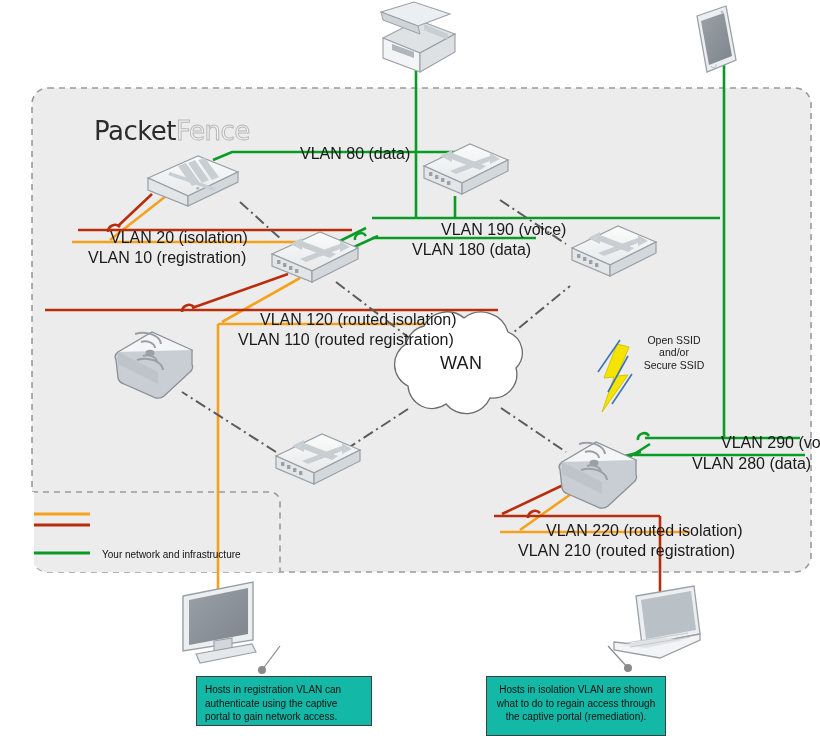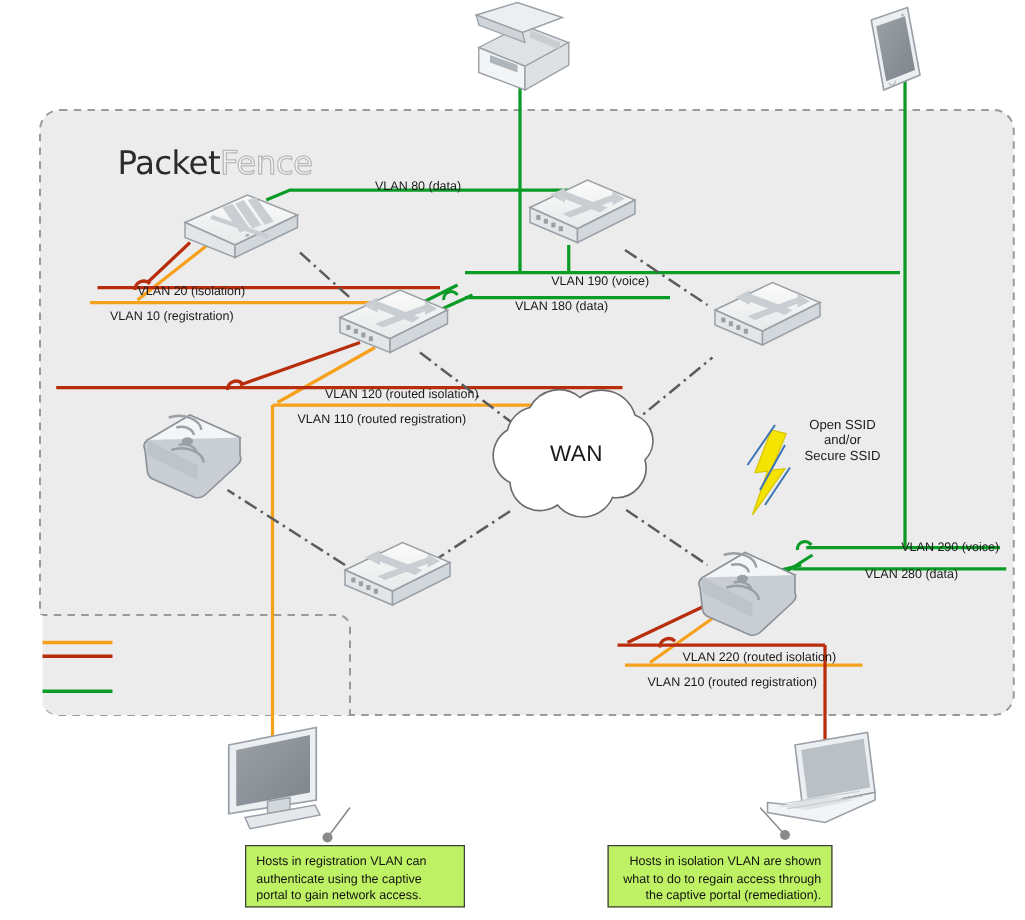--- a/index.html
+++ b/index.html
@@ -12,37 +12,37 @@
     width:820px;
     height:736px;
     background:#ffffff;
     overflow:hidden;
     border-radius:19px;
   }
   #stage svg{position:absolute;left:0;top:0;}
   .lbl{
     position:absolute;
     font-family:"Liberation Sans", sans-serif;
-    font-size:10px;
+    font-size:16px;
     color:#1a1a1a;
     white-space:nowrap;
     line-height:1.22;
   }
   .lbl-wan{
     font-size:18px;
     letter-spacing:.3px;
   }
   .lbl-ssid{
     font-size:10.5px;
     text-align:center;
     line-height:1.18;
   }
   .callout{
     position:absolute;
-    background:#bef264;
+    background:#14b8a6;
     border:1px solid #3d3d3d;
     font-size:10px;
     line-height:1.35;
     color:#111111;
     padding:6px 8px 6px 8px;
     box-sizing:border-box;
   }
   .callout.right{text-align:right;}
   .legend-txt{
     position:absolute;
@@ -366,18 +366,19 @@
     <div>and/or</div>
     <div>Secure SSID</div>
   </div>
 
   <svg width="120" height="70" style="position:absolute; left:28px; top:505px;">
     <path d="M6,9 H62" stroke="#f5a11b" stroke-width="2.8" fill="none"></path>
     <path d="M6,20 H62" stroke="#b82d0c" stroke-width="2.8" fill="none"></path>
     <path d="M6,48 H62" stroke="#0a9b26" stroke-width="2.8" fill="none"></path>
   </svg>
 
+  <div class="legend-txt" style="left:102px; top:548px; width:180px;">Your network and infrastructure</div>
 
   <div class="callout" style="left:196px; top:676px; width:176px; height:50px;">Hosts in registration VLAN can authenticate using the captive portal to gain network access.</div>
 
-  <div class="callout right" style="left:486px; top:676px; width:180px; height:50px;">Hosts in isolation VLAN are shown what to do to regain access through the captive portal (remediation).</div>
+  <div class="callout right" style="left:486px; top:676px; width:180px; height:60px;text-align:center;">Hosts in isolation VLAN are shown what to do to regain access through the captive portal (remediation).</div>
 
 </div>
 
 </body></html>

